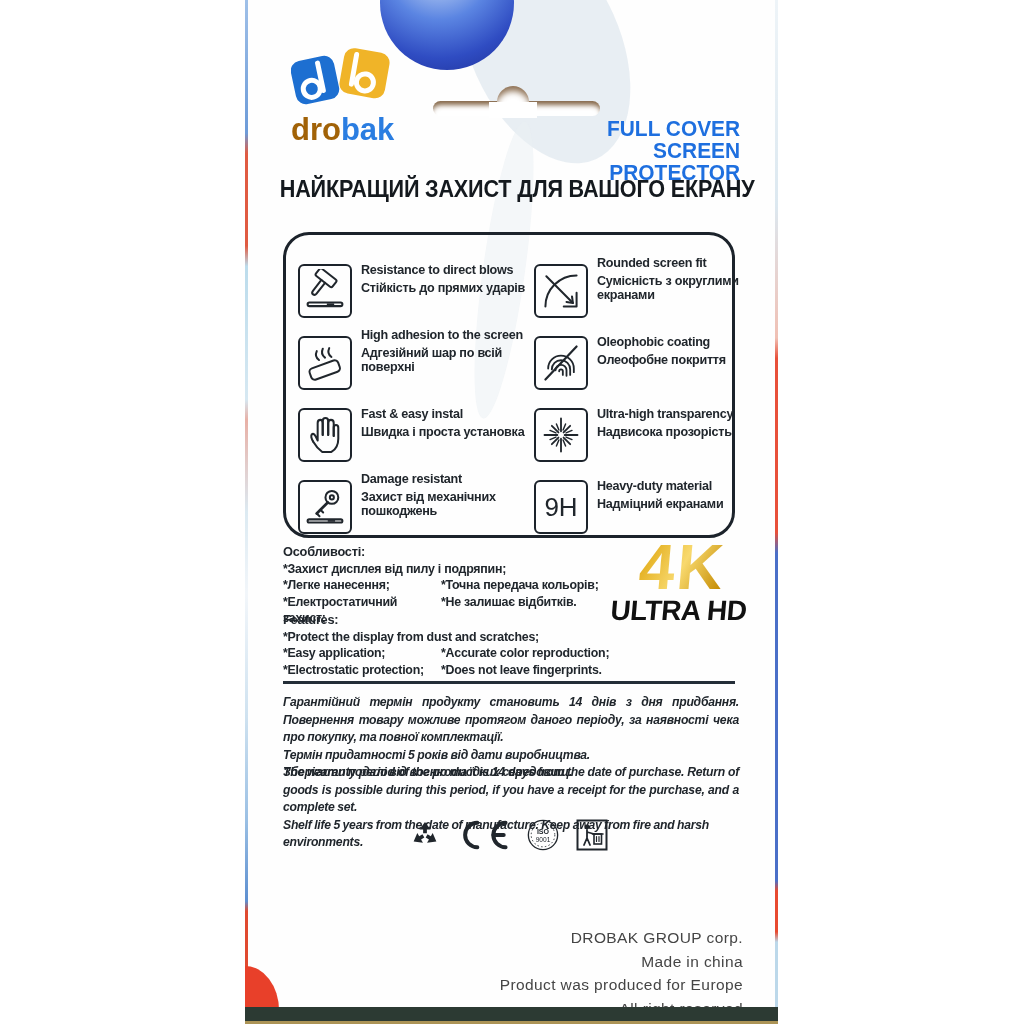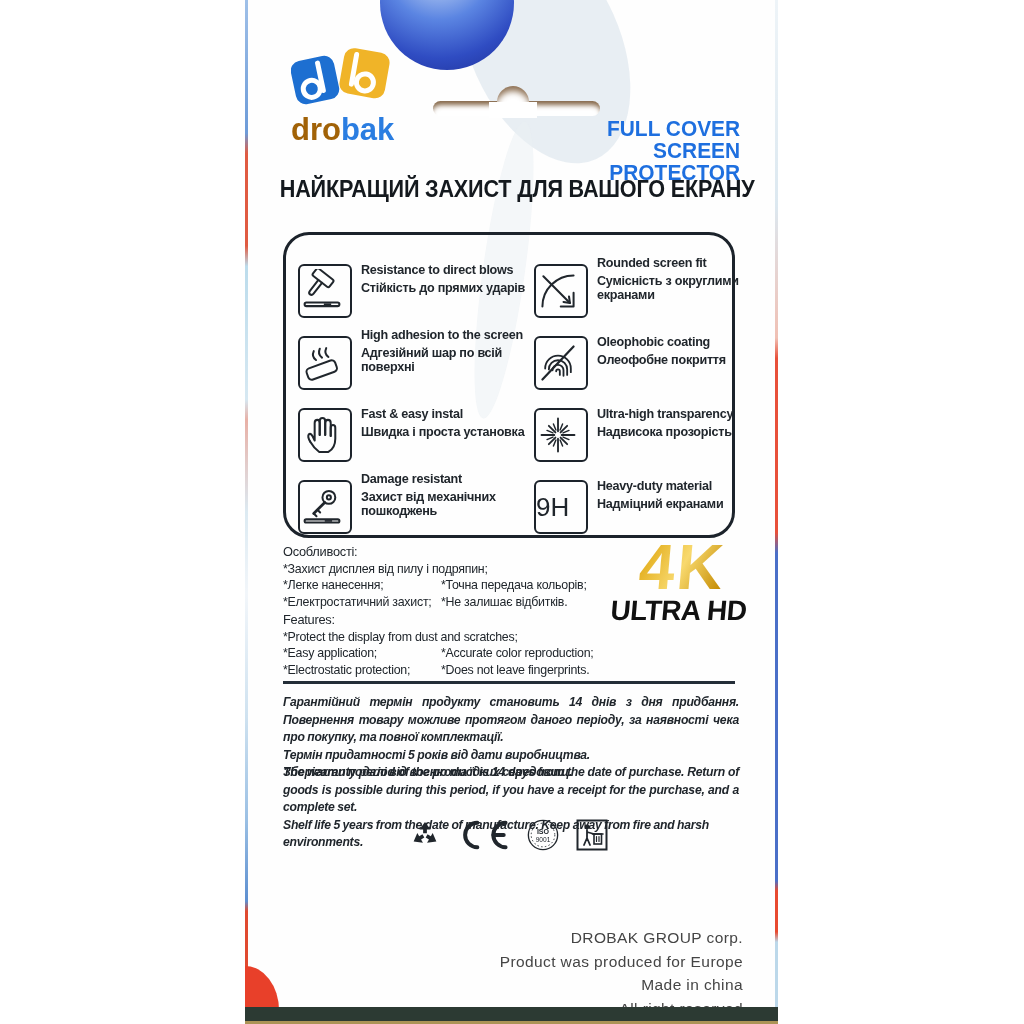--- a/index.html
+++ b/index.html
@@ -43,28 +43,28 @@
   .heading{position:absolute;left:20px;top:176px;width:492px;text-align:center;
     font-size:23px;font-weight:700;color:#14191e;letter-spacing:-.2px;white-space:nowrap;
     transform:scaleX(.94);transform-origin:center;}
   
   .features-box{position:absolute;left:38px;top:232px;width:452px;height:306px;
     border:3px solid #1c232b;border-radius:26px;box-sizing:border-box;
     display:grid;grid-template-columns:236px 210px;grid-auto-rows:70px;
     padding:9px 0 0 12px;column-gap:0;row-gap:2px;}
   .feat{display:flex;align-items:center;}
   .feat-icon{flex:0 0 54px;width:54px;height:54px;border:2.5px solid #1c232b;border-radius:6px;
-    box-sizing:border-box;display:flex;align-items:center;justify-content:flex-start;margin-right:9px;margin-top:24px;}
+    box-sizing:border-box;display:flex;align-items:center;justify-content:center;margin-right:9px;margin-top:24px;}
   .feat-icon svg{width:44px;height:44px;}
   .feat-text{flex:1;min-width:0;}
   .feat-en{font-size:12.6px;font-weight:700;letter-spacing:-.25px;line-height:15px;}
   .feat-uk{font-size:12.6px;font-weight:700;letter-spacing:-.25px;line-height:14.5px;margin-top:3px;}
   .icon-9h{font-size:26px;font-weight:400;color:#20262c;letter-spacing:0;}
   
-  .list{position:absolute;left:38px;width:330px;font-size:12.4px;font-weight:400;
+  .list{position:absolute;left:38px;width:330px;font-size:12.4px;font-weight:700;
     letter-spacing:-.25px;line-height:16.5px;}
   .list-uk{top:544px;}
   .list-en{top:612px;}
   .list-title{font-size:12.8px;}
   .list-grid{display:grid;grid-template-columns:158px auto;}
   
   .badge4k{position:absolute;left:350px;top:538px;width:172px;text-align:center;transform:skewX(-5deg);}
   .k4{font-size:64px;line-height:58px;font-weight:800;letter-spacing:2px;
     background:linear-gradient(115deg,#8f6a06 0%,#e3ae1d 28%,#f8d96e 50%,#c78f07 74%,#9c7206 100%);
     -webkit-background-clip:text;background-clip:text;color:transparent;}
@@ -330,22 +330,22 @@
           <path d="M11 11 L11 19 M11 13 L18 15 M11 19 L8 26 M11 19 L14 26"></path>
           <rect x="18" y="15" width="7.5" height="10" stroke-width="1.6"></rect>
           <path d="M16.5 15 L27 15" stroke-width="1.6"></path>
           <path d="M20.5 17.5 L20.5 22.5 M23 17.5 L23 22.5" stroke-width="1.2"></path>
         </svg>
       </span>
     </div>
 
     <div class="footer">
       <div>DROBAK GROUP corp.</div>
+      <div>Made in china</div>
       <div>Product was produced for Europe</div>
-      <div>Made in china</div>
       <div>All right reserved</div>
     </div>
 
     <div class="corner-red"></div>
     <div class="bottom-bar"></div>
     <div class="bottom-tan"></div>
 
   </div>
 </div>
 

